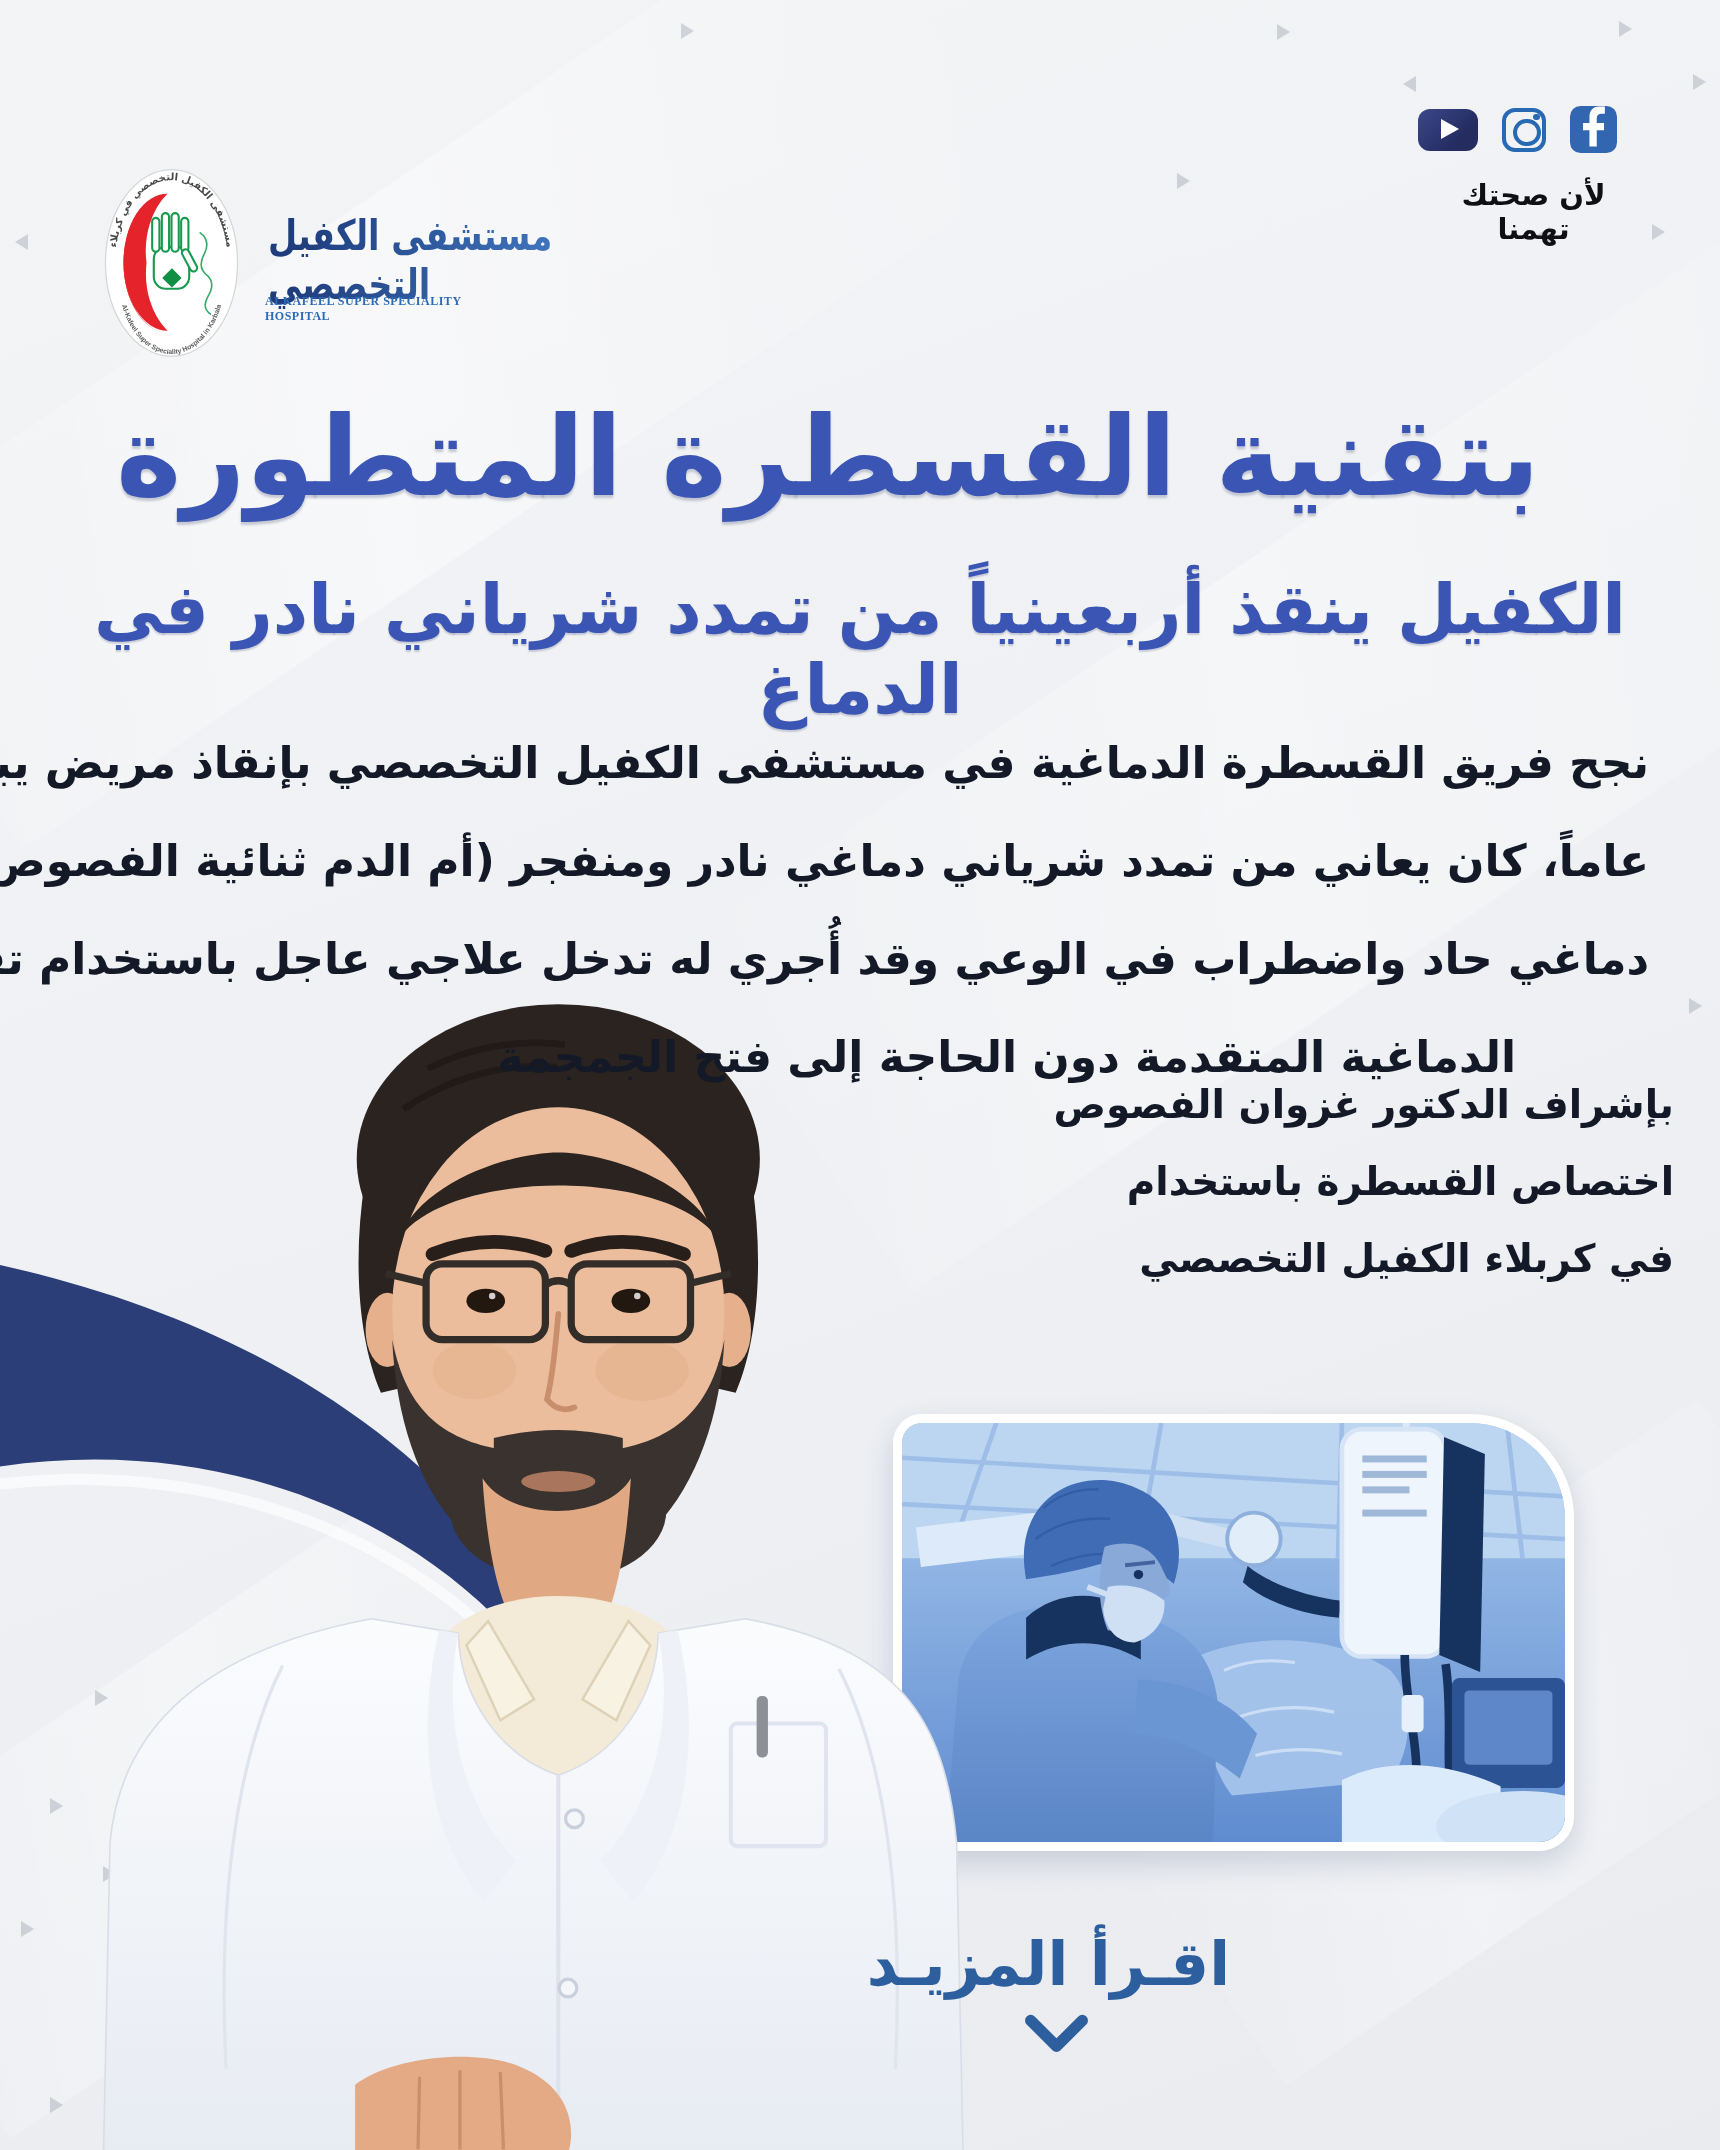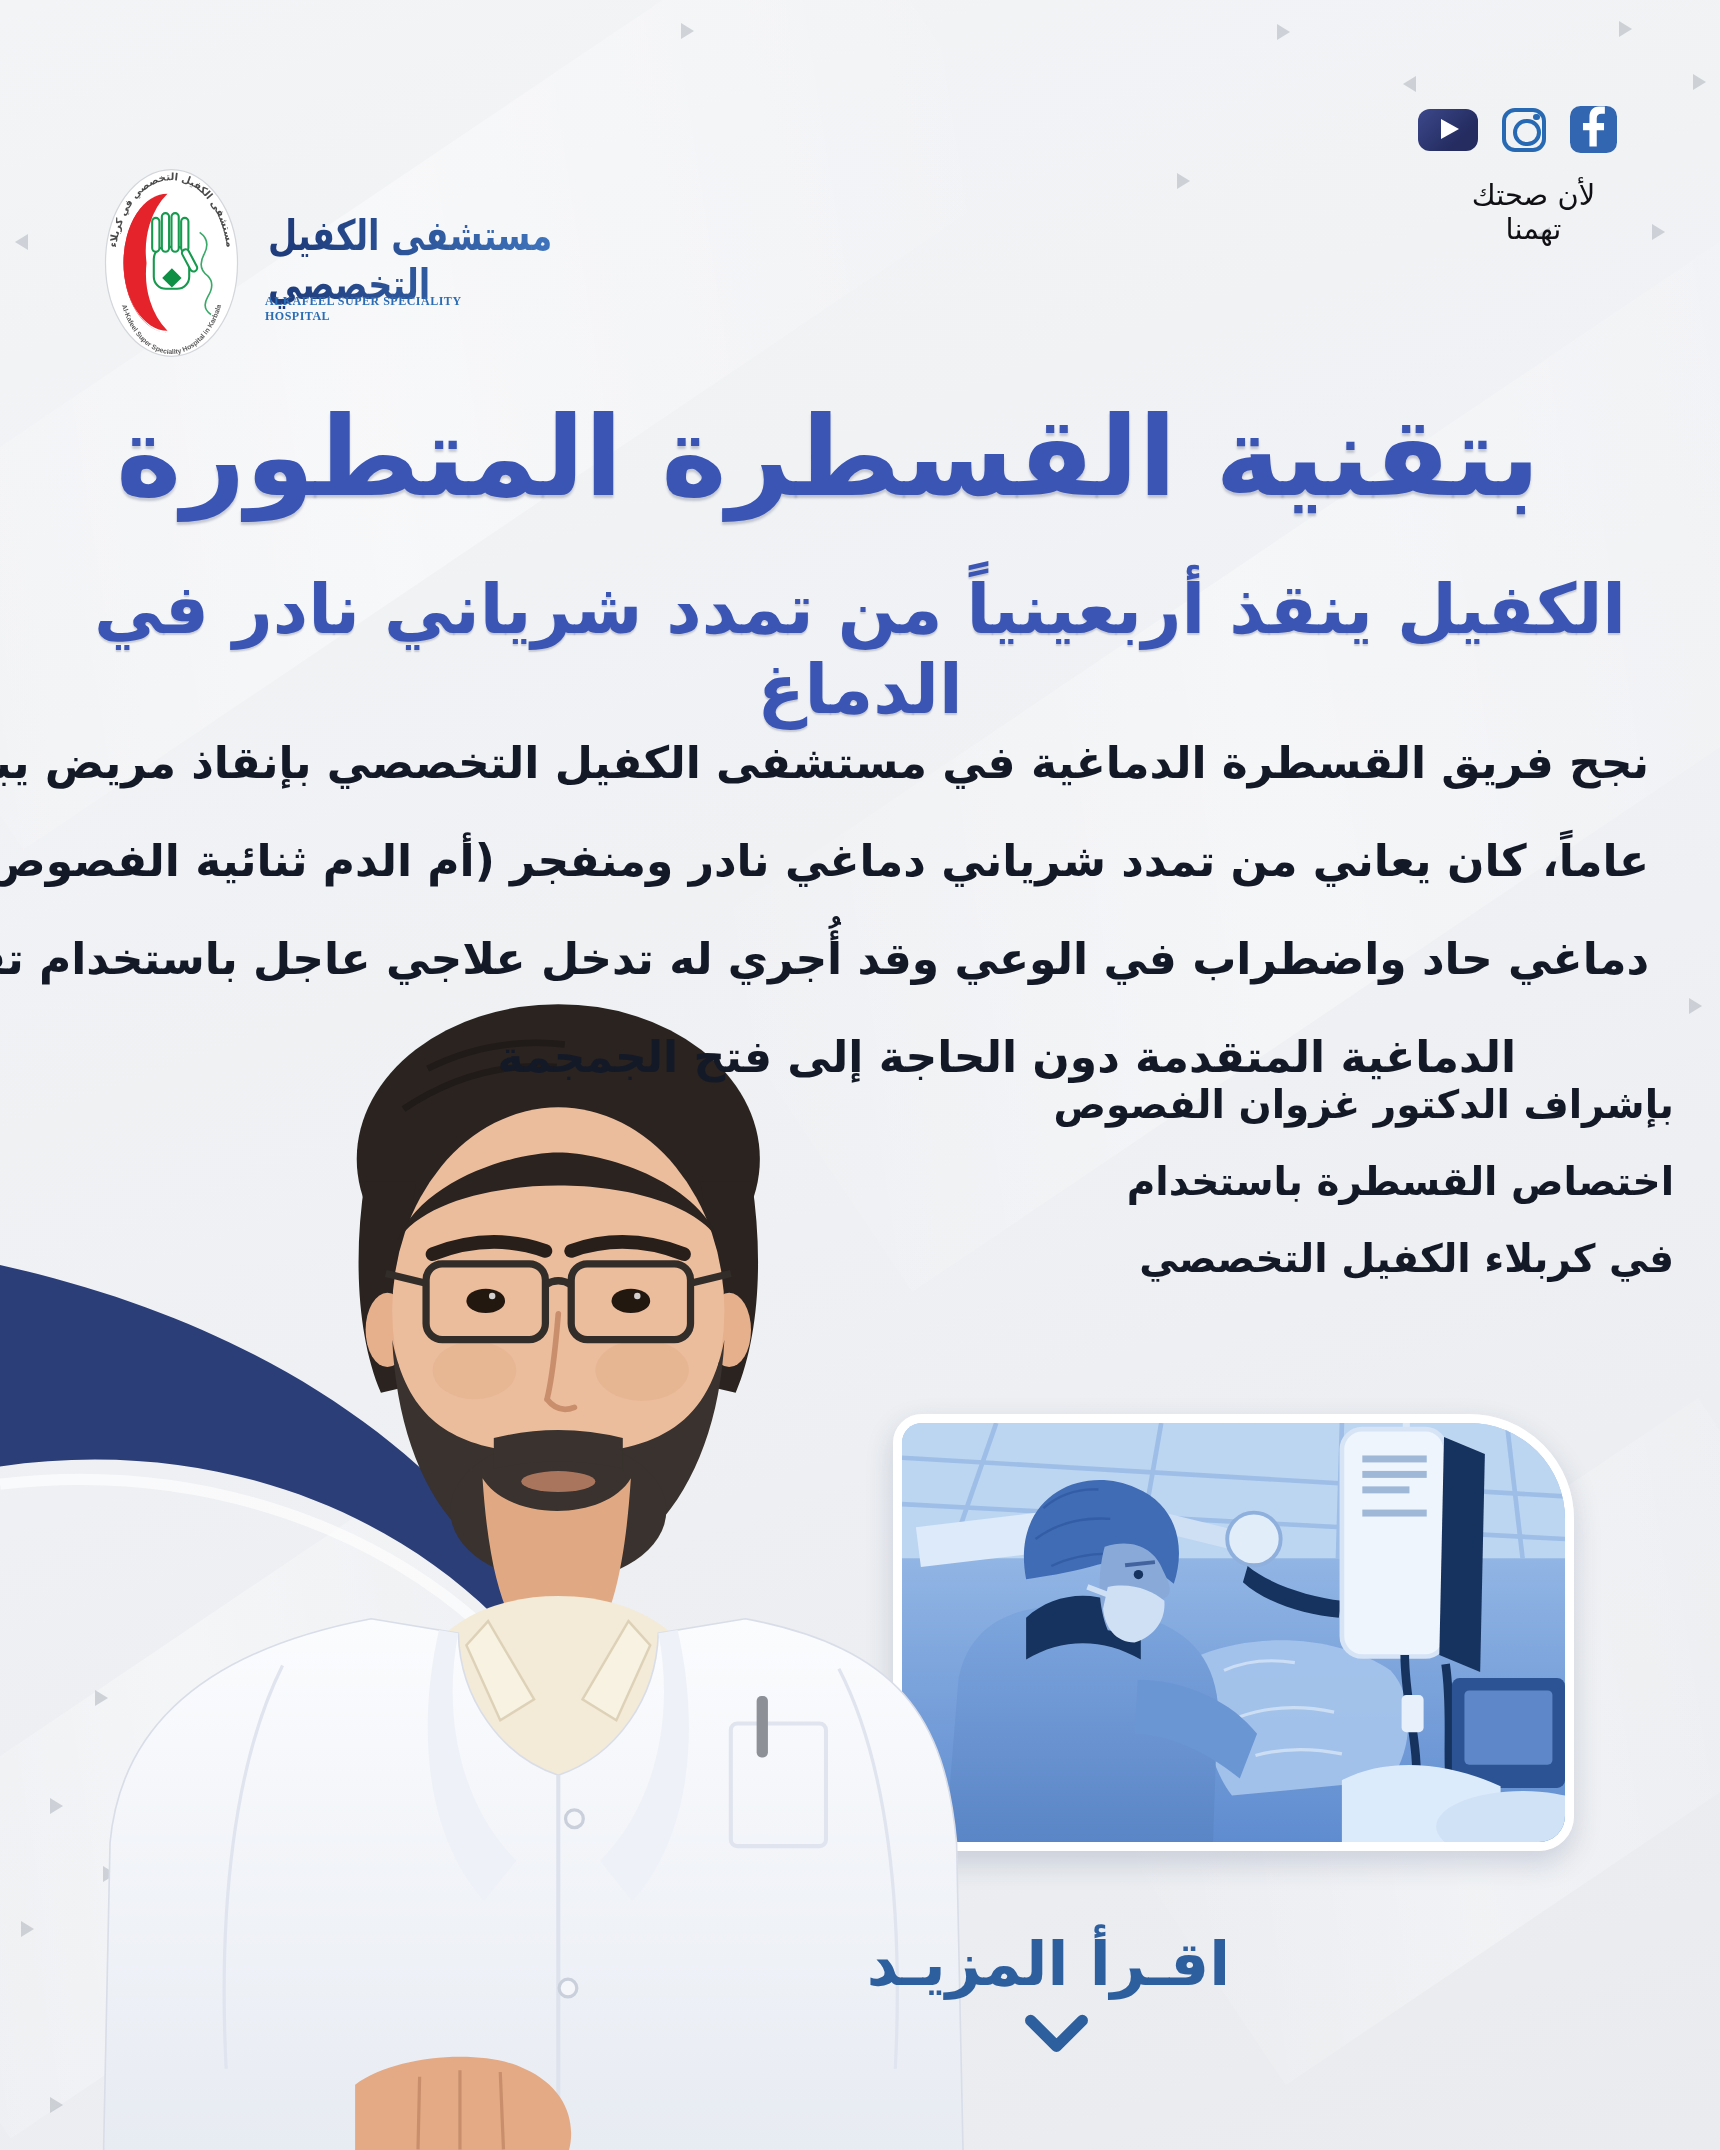--- a/index.html
+++ b/index.html
@@ -20,21 +20,21 @@
   
   #social-row{position:absolute; top:106px; right:103px; display:flex; gap:24px; align-items:center; direction:ltr; z-index:6;}
   .yt{width:60px; height:42px; border-radius:12px; background:linear-gradient(135deg,#3c488c 0%,#242c60 70%); position:relative;}
   .yt .play{position:absolute; left:22.6px; top:10.5px; width:0; height:0;
     border-left:18px solid #fff; border-top:10.5px solid transparent; border-bottom:10.5px solid transparent;}
   .ig{width:44px; height:44px; border:4.8px solid #2769b2; border-radius:13px; position:relative; box-sizing:border-box;}
   .ig .lens{position:absolute; left:7.3px; top:7.3px; width:19.4px; height:19.4px; border:4.8px solid #2769b2; border-radius:50%; box-sizing:content-box;}
   .ig .dot{position:absolute; right:2.4px; top:2.4px; width:6.5px; height:6.5px; background:#2769b2; border-radius:50%;}
   .fb{width:47px; height:47px; background:#3366b0; border-radius:10.5px; position:relative;}
   #tagline{position:absolute; top:178px; right:98px; width:177px; text-align:center;
-    font-size:29px; font-weight:normal; color:#101014; direction:rtl; z-index:6;}
+    font-size:29px; font-weight:bold; color:#101014; direction:rtl; z-index:6;}
   
   #brand-calligraphy{position:absolute; left:268px; top:211px; width:387px;
     font-size:42px; font-weight:bold; direction:rtl; text-align:left;
     transform:scaleX(.8); transform-origin:left center; letter-spacing:-1.6px;
     background:linear-gradient(100deg,#1f3d7d 10%,#3f74bd 90%);
     -webkit-background-clip:text; background-clip:text; color:transparent; z-index:6;}
   #brand-en{position:absolute; left:265px; top:294px; width:242px;
     font-family:Liberation Serif, serif; font-size:12px; font-weight:bold;
     letter-spacing:0.5px; color:#2a6cb5; z-index:6;}
   

